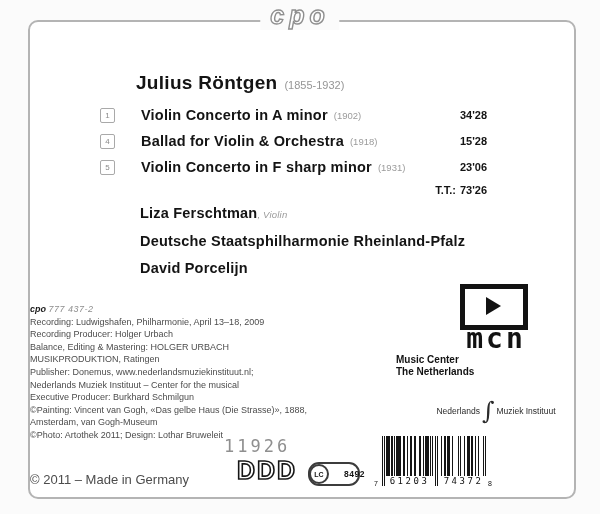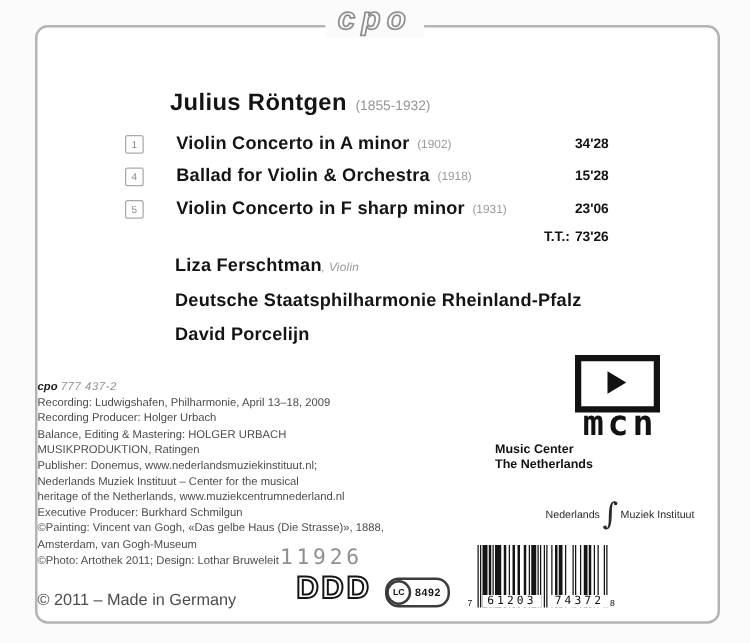--- a/index.html
+++ b/index.html
@@ -50,21 +50,21 @@
   .stamp-number{position:absolute;left:224px;top:436px;font-size:17px;letter-spacing:3px;color:#8f8f8f;
         font-family:"DejaVu Sans Mono","Liberation Mono",monospace;}
   .ddd{position:absolute;left:237px;top:456px;font-size:25px;font-weight:700;letter-spacing:2px;color:#151515;}
   @supports (-webkit-text-stroke:1px black){
     .ddd{color:#fff;-webkit-text-stroke:1.6px #151515;}
   }
   .lc-badge{position:absolute;left:308px;top:462px;width:48px;height:20px;border:2px solid #3c3c3c;
         border-radius:11px;display:flex;align-items:center;background:#fff;}
   .lc-circle{width:16px;height:16px;border:2px solid #3c3c3c;border-radius:50%;margin-left:-1px;
         display:flex;align-items:center;justify-content:center;font-size:7px;font-weight:700;background:#fff;flex:0 0 auto;}
-  .lc-num{font-size:8.5px;font-weight:700;margin-left:3px;letter-spacing:.5px;text-align:right;}
+  .lc-num{font-size:8.5px;font-weight:700;margin-left:15px;letter-spacing:.5px;text-align:right;}
   
   .barcode{position:absolute;left:374px;top:436px;width:112px;height:56px;}
   .bars{position:absolute;left:8px;top:0;height:50px;display:flex;}
   .bars .m{height:100%;}
   .bc-digit{position:absolute;font-size:9px;letter-spacing:2.5px;color:#111;background:#fff;
         bottom:6px;height:10px;line-height:10px;text-align:center;font-family:"DejaVu Sans Mono","Liberation Mono",monospace;}
   .bc-g1{left:12px;width:47px;}
   .bc-g2{left:66px;width:47px;}
   .bc-side{position:absolute;font-size:7px;color:#111;bottom:5px;}
   .bc-left{left:0;} .bc-right{right:-6px;}
@@ -117,21 +117,20 @@
     <div class="catalog">
       <span class="pfx">cpo</span>
       <span class="num">777 437-2</span>
     </div>
     <div>Recording: Ludwigshafen, Philharmonie, April 13–18, 2009</div>
     <div>Recording Producer: Holger Urbach</div>
     <div>Balance, Editing &amp; Mastering: HOLGER URBACH</div>
     <div>MUSIKPRODUKTION, Ratingen</div>
     <div>Publisher: Donemus, www.nederlandsmuziekinstituut.nl;</div>
     <div>Nederlands Muziek Instituut – Center for the musical</div>
-    <div>heritage of the Netherlands, www.muziekcentrumnederland.nl</div>
     <div>Executive Producer: Burkhard Schmilgun</div>
     <div>©Painting: Vincent van Gogh, «Das gelbe Haus (Die Strasse)», 1888,</div>
     <div>Amsterdam, van Gogh-Museum</div>
     <div>©Photo: Artothek 2011; Design: Lothar Bruweleit</div>
   </div>
   <div class="copyright-line">© 2011 – Made in Germany</div>
 
   <div class="mcn-box">
     <div class="play-tri"></div>
   </div>

